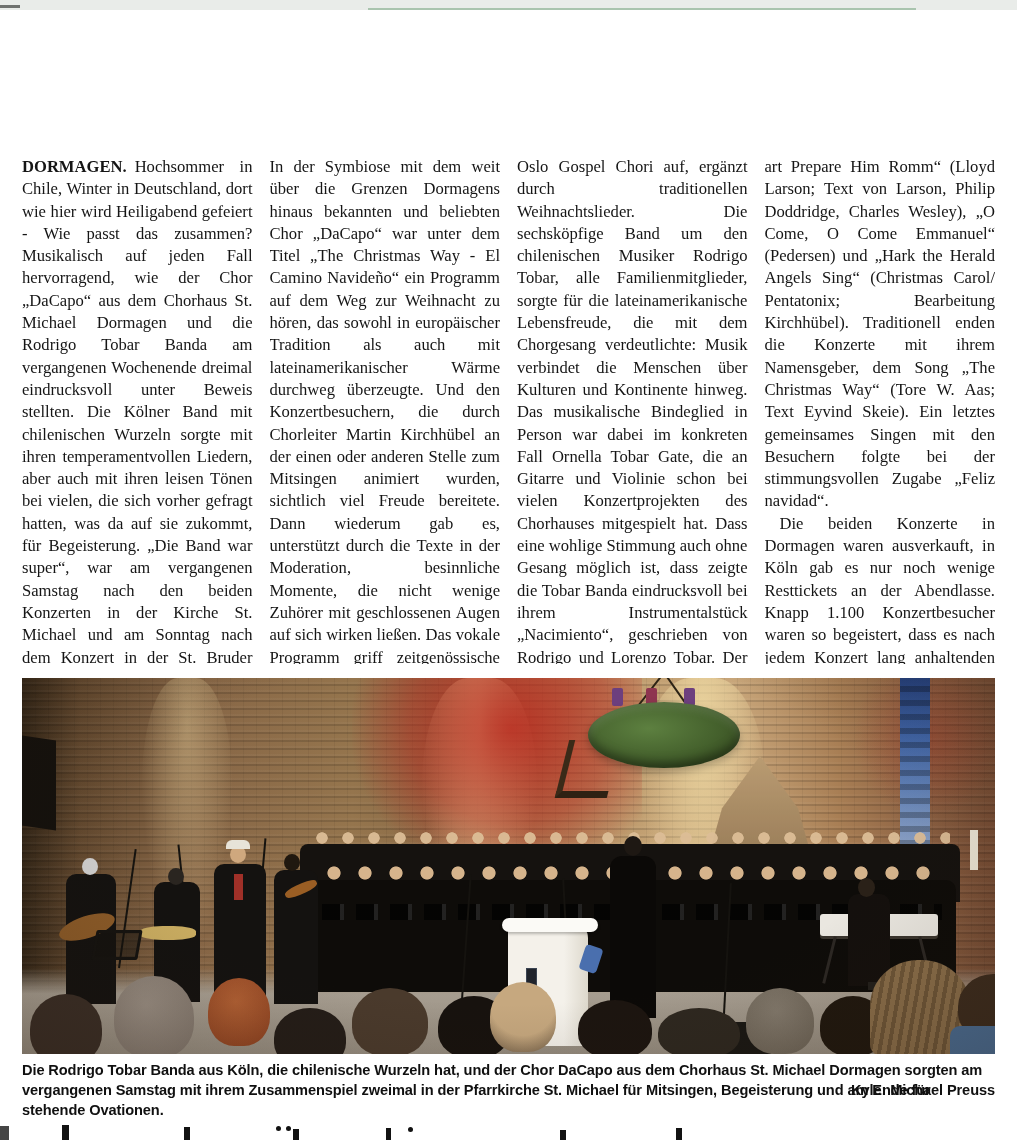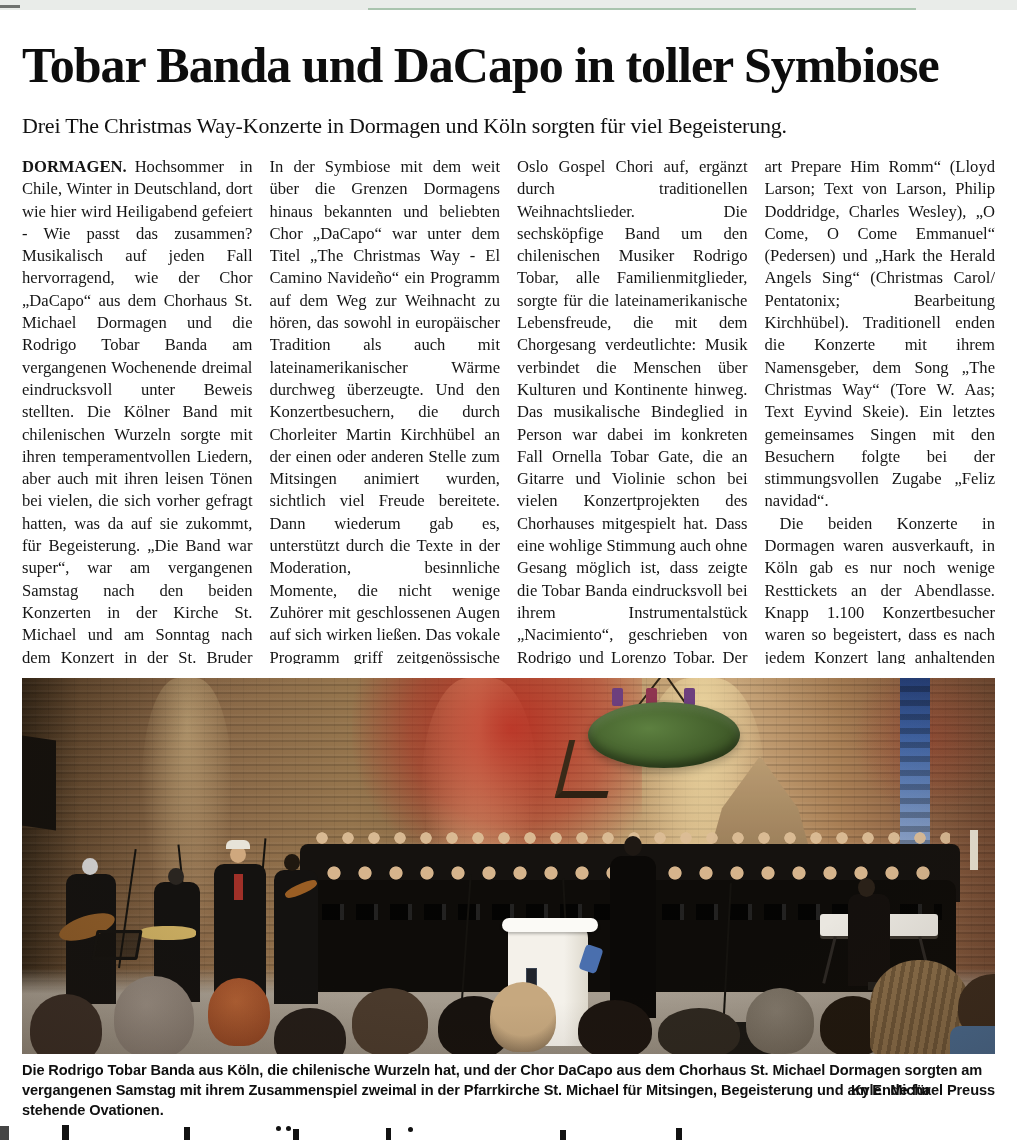--- a/index.html
+++ b/index.html
@@ -183,22 +183,20 @@
 </head>
 <body>
 
 <div class="page">
 
   <div class="top-strip">
     <div class="dash"></div>
     <div class="green-line"></div>
   </div>
 
-  <h1 class="headline">Tobar Banda und DaCapo in toller Symbiose</h1>
-  <h2 class="subheadline">Drei The Christmas Way-Konzerte in Dormagen und Köln sorgten für viel Begeisterung.</h2>
 
   <div class="body-cols">
     <div class="col">
       <p><span class="lead">DORMAGEN.</span><span>Hochsommer in Chile, Winter in Deutschland, dort wie hier wird Heiligabend gefeiert - Wie passt das zusammen? Musikalisch auf jeden Fall hervorragend, wie der Chor „DaCapo“ aus dem Chorhaus St. Michael Dormagen und die Rodrigo Tobar Banda am vergangenen Wochenende dreimal eindrucksvoll unter Beweis stellten. Die Kölner Band mit chilenischen Wurzeln sorgte mit ihren temperamentvollen Liedern, aber auch mit ihren leisen Tönen bei vielen, die sich vorher gefragt hatten, was da auf sie zukommt, für Begeisterung. „Die Band war super“, war am vergangenen Samstag nach den beiden Konzerten in der Kirche St. Michael und am Sonntag nach dem Konzert in der St. Bruder Klaus Kirche in Köln-Mülheim oft zu hören.</span></p>
     </div>
     <div class="col">
       <p><span>In der Symbiose mit dem weit über die Grenzen Dormagens hinaus bekannten und beliebten Chor „DaCapo“ war unter dem Titel „The Christmas Way - El Camino Navideño“ ein Programm auf dem Weg zur Weihnacht zu hören, das sowohl in europäischer Tradition als auch mit lateinamerikanischer Wärme durchweg überzeugte. Und den Konzertbesuchern, die durch Chorleiter Martin Kirchhübel an der einen oder anderen Stelle zum Mitsingen animiert wurden, sichtlich viel Freude bereitete. Dann wiederum gab es, unterstützt durch die Texte in der Moderation, besinnliche Momente, die nicht wenige Zuhörer mit geschlossenen Augen auf sich wirken ließen. Das vokale Programm griff zeitgenössische Kompositionen wie Kyle Pedersen und Arragements des</span></p>
     </div>
     <div class="col">
       <p><span>Oslo Gospel Chori auf, ergänzt durch traditionellen Weihnachtslieder. Die sechsköpfige Band um den chilenischen Musiker Rodrigo Tobar, alle Familienmitglieder, sorgte für die lateinamerikanische Lebensfreude, die mit dem Chorgesang verdeutlichte: Musik verbindet die Menschen über Kulturen und Kontinente hinweg. Das musikalische Bindeglied in Person war dabei im konkreten Fall Ornella Tobar Gate, die an Gitarre und Violinie schon bei vielen Konzertprojekten des Chorhauses mitgespielt hat. Dass eine wohlige Stimmung auch ohne Gesang möglich ist, dass zeigte die Tobar Banda eindrucksvoll bei ihrem Instrumentalstück „Nacimiento“, geschrieben von Rodrigo und Lorenzo Tobar. Der rund 60 Köpfe starke Chor überzeugte mit „Let Every He-</span></p>

